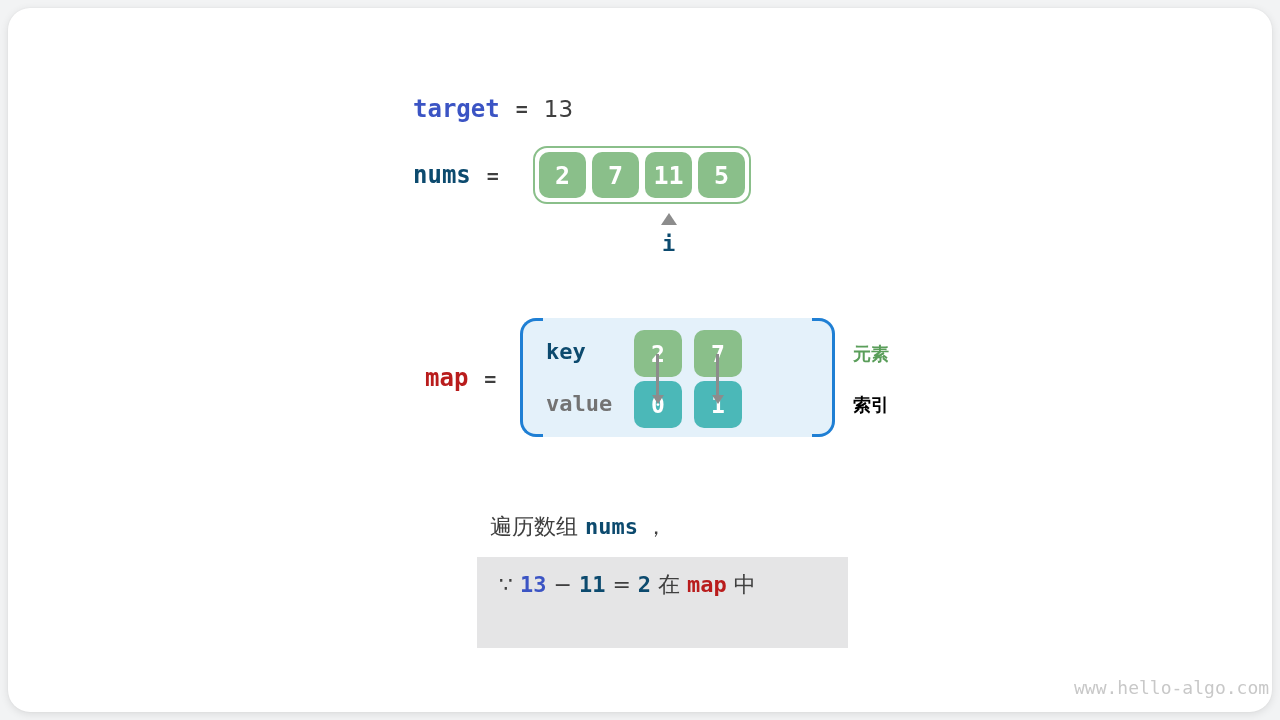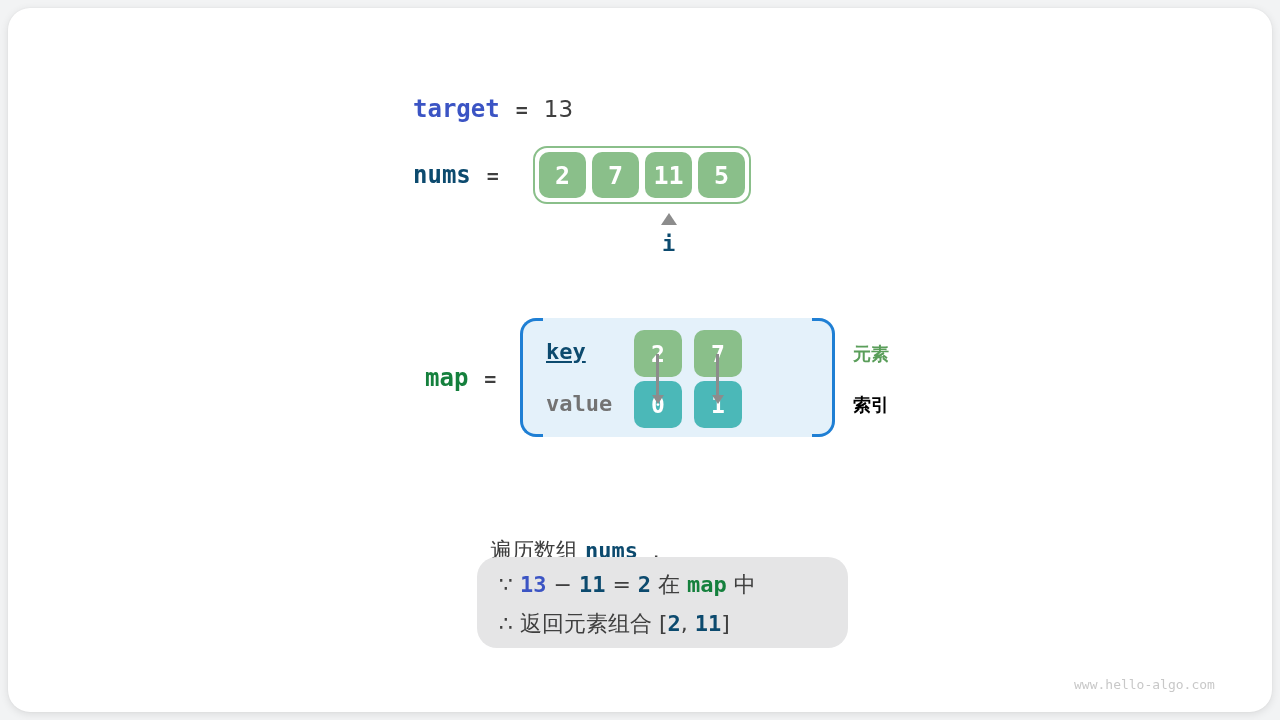--- a/index.html
+++ b/index.html
@@ -10,21 +10,21 @@
     color: #3f3f3f;
   }
   .card {
     position: absolute; left: 8px; top: 8px; right: 8px; bottom: 8px;
     background: #ffffff; border-radius: 22px;
     box-shadow: 0 2px 8px rgba(0,0,0,0.10), 0 0 2px rgba(0,0,0,0.05);
   }
   .abs { position: absolute; }
   .code { font-family: "DejaVu Sans Mono", monospace; font-weight: bold; }
   .kw-royal  { color: #3b54c4; }
-  .kw-sky    { color: #15803d; }
+  .kw-sky    { color: #b91c1c; }
   .kw-green  { color: #0c4a6e; }
   .kw-teal   { color: #737373; }
 
   .assign-line { display: flex; align-items: baseline; gap: 16px; font-size: 24px; line-height: 28px; }
   .assign-line .op  { font-size: 20px; font-weight: bold; color: #3f3f3f; font-family: "DejaVu Sans Mono", monospace; }
   .assign-line .val { font-size: 23px; color: #3f3f3f; }
 
   
   .nums-array {
     left: 533px; top: 146px;
@@ -48,21 +48,21 @@
 
   
   .map-box {
     left: 520px; top: 318px; width: 315px; height: 119px;
     background: #e4f1fa; border-radius: 18px;
   }
   .bracket { position: absolute; top: 0; bottom: 0; width: 20px; }
   .bracket.left  { left: 0;  border: 3px solid #1f7fd4; border-right: none; border-radius: 16px 0 0 16px; }
   .bracket.right { right: 0; border: 3px solid #1f7fd4; border-left: none;  border-radius: 0 16px 16px 0; }
   .map-header { position: absolute; font-size: 22px; line-height: 26px; }
-  .map-header.hk { left: 26px; top: 21px; text-decoration: underline; }
+  .map-header.hk { left: 26px; top: 21px; }
   .map-header.hv { left: 26px; top: 73px; }
   .mcell {
     position: absolute; width: 48px; height: 47px; border-radius: 10px;
     display: flex; align-items: center; justify-content: center;
     color: #ffffff; font-size: 23px; font-family: "DejaVu Sans Mono", monospace; font-weight: bold;
   }
   .mcell.key   { background: #8abf8a; top: 12px; }
   .mcell.value { background: #4bb8b8; top: 63px; }
   .mcell.c0 { left: 114px; }
   .mcell.c1 { left: 174px; }
@@ -72,43 +72,43 @@
   .map-arrow::after {
     content: ""; position: absolute; bottom: -8px; left: -4.5px;
     border-left: 6px solid transparent; border-right: 6px solid transparent;
     border-top: 9px solid #8c8c8c;
   }
   .legend { font-size: 18px; line-height: 30px; font-weight: bold; left: 853px; }
   .legend.elem { top: 339px; color: #5a9e5a; }
   .legend.idx  { top: 390px; color: #000000; }
 
   
-  .caption { left: 490px; top: 513px; font-size: 22px; line-height: 28px; white-space: pre; margin-top: 24px; }
+  .caption { left: 490px; top: 513px; font-size: 22px; line-height: 28px; white-space: pre; }
   .caption .code { font-size: 22px; }
   .concl-box {
     left: 477px; top: 557px; width: 371px; height: 91px;
-    background: #e5e5e6; border-radius: 20px;
+    background: #e5e5e6; border-radius: 0;
   }
   .concl-line { position: absolute; left: 22px; font-size: 22px; line-height: 28px; white-space: pre; }
   .concl-line.l1 { top: 14px; }
   .concl-line.l2 { top: 53px; }
   .concl-line .code { font-size: 22px; }
 
   .watermark {
-    left: 1074px; top: 677px; font-size: 13px; color: #c8c8c8;
+    left: 1074px; top: 677px; font-size: 18px; color: #c8c8c8;
     font-family: "DejaVu Sans Mono", monospace;
     text-align: right;
   }
 </style>
 </head>
 <body>
 
 <div class="card"></div>
 
-<div class="abs assign-line" style="left:413px; top:95px;">
+<div class="abs assign-line" style="left:413px; top:95px;align-items:flex-end;">
   <span class="code kw-royal">target</span>
   <span class="op">=</span>
   <span class="val">13</span>
 </div>
 
 <div class="abs assign-line" style="left:413px; top:161px;">
   <span class="code kw-green">nums</span>
   <span class="op">=</span>
 </div>
 <div class="abs nums-array">
@@ -136,16 +136,15 @@
   <div class="mcell value c0">0</div>
   <div class="mcell value c1">1</div>
 </div>
 <div class="abs legend elem">元素</div>
 <div class="abs legend idx">索引</div>
 
 <div class="abs caption"><span>遍历数组 </span><span class="code kw-green">nums</span><span> ，</span></div>
 
 <div class="abs concl-box">
   <div class="concl-line l1"><span>∵ </span><span class="code kw-royal">13</span><span> − </span><span class="code kw-green">11</span><span> = </span><span class="code kw-green">2</span><span> 在 </span><span class="code kw-sky">map</span><span> 中</span></div>
-  <div class="concl-line l2"><span>∴ 返回元素组合 [</span><span class="code kw-green">2</span><span>, </span><span class="code kw-green">11</span><span>]</span></div>
 </div>
 
 <div class="abs watermark">www.hello-algo.com</div>
 
 </body></html>

